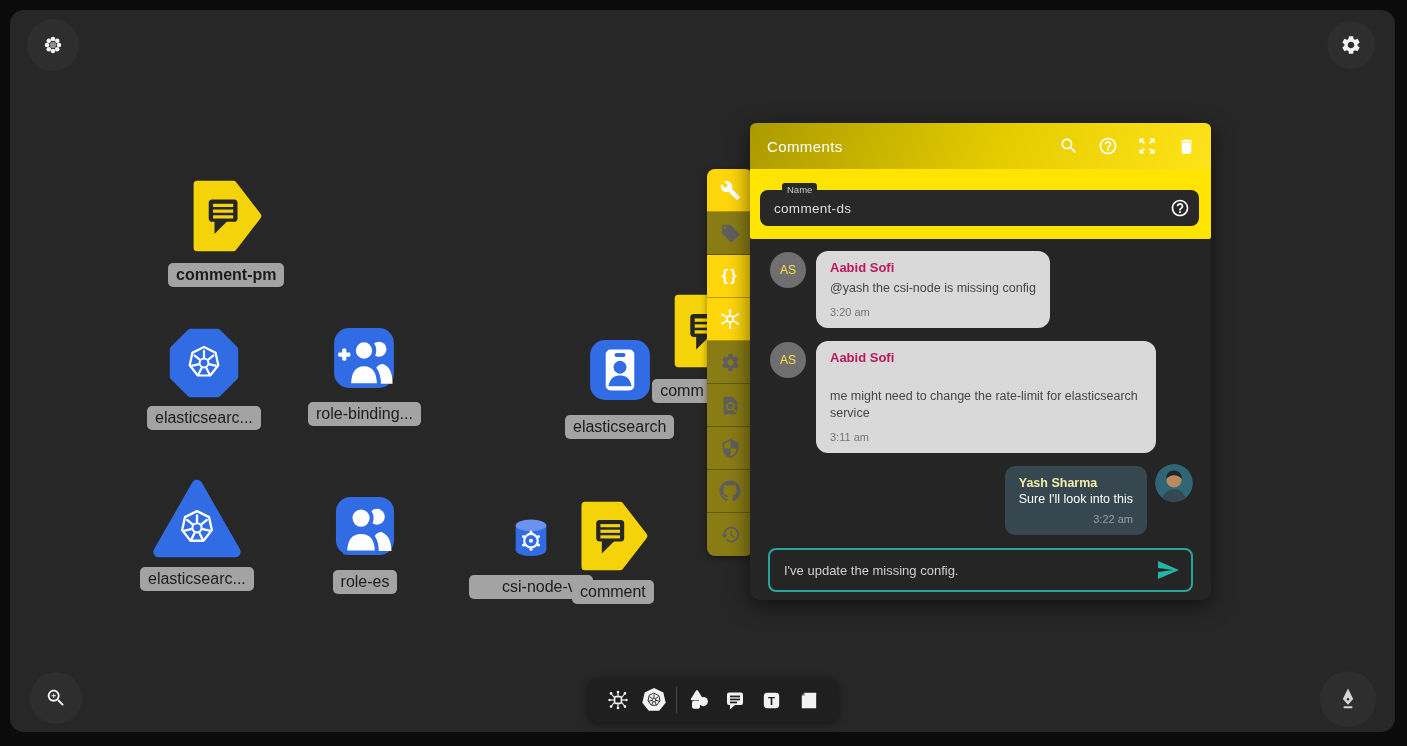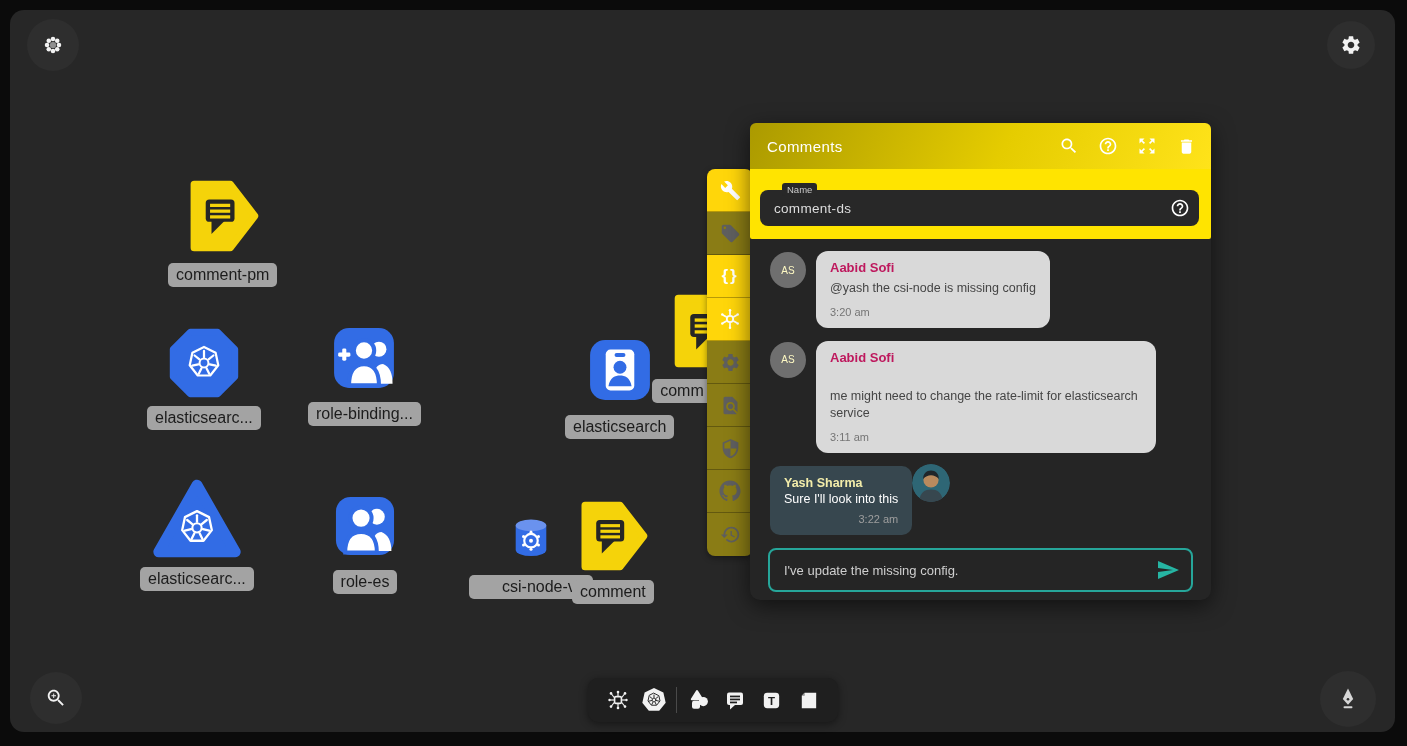--- a/index.html
+++ b/index.html
@@ -37,22 +37,22 @@
   .hbtn{width:22px;height:22px;display:flex;align-items:center;justify-content:center;color:#fff;cursor:pointer;}
 
   .name-section{height:70px;background:#ffe400;padding:21px 12px 0 10px;border-radius:0 0 2px 2px;}
   .name-input-wrap{position:relative;height:36px;background:#282828;border-radius:8px;display:flex;align-items:center;}
   .name-chip{position:absolute;top:-7px;left:22px;background:#282828;color:#c9c9c9;font-size:9.5px;padding:1px 5px;border-radius:3px;line-height:1.2;}
   .name-input{flex:1;background:transparent;border:none;outline:none;color:#dddddd;font-size:13.5px;padding:0 36px 0 14px;letter-spacing:.3px;}
   .name-help{position:absolute;right:9px;top:8px;color:#fff;cursor:pointer;}
 
   .messages{padding:12px 18px 0 20px;}
   .msg-row{display:flex;gap:10px;margin-bottom:13px;}
-  .msg-row.own{gap:0;}
-  .avatar-initials{width:36px;height:36px;border-radius:50%;background:#6f6f6f;color:#fef9c3;font-size:10px;display:flex;align-items:center;justify-content:center;flex:0 0 auto;margin-top:1px;}
+  .msg-row.own{justify-content:flex-end;gap:8px;}
+  .avatar-initials{width:36px;height:36px;border-radius:50%;background:#6f6f6f;color:#fde047;font-size:12px;display:flex;align-items:center;justify-content:center;flex:0 0 auto;margin-top:1px;}
   .bubble{background:#d9d9d9;border-radius:12px;padding:10px 14px;max-width:345px;}
   .msg-author{font-size:13px;font-weight:bold;color:#be185d;line-height:1.15;}
   .msg-text{font-size:12.5px;color:#454545;margin-top:4px;line-height:1.35;}
   .msg-time{font-size:11px;color:#757575;margin-top:9px;line-height:1.1;}
   .gap-text .msg-text{margin-top:22px;}
   .bubble.own-bubble{background:#37474f;border-radius:10px;max-width:220px;}
   .own-bubble .msg-author{color:#f3edaa;font-size:12.5px;}
   .own-bubble .msg-text{color:#ffffff;margin-top:1px;}
   .own-bubble .msg-time{color:#9e9e9e;text-align:right;margin-top:5px;}
   .avatar-photo{width:38px;height:38px;border-radius:50%;flex:0 0 auto;overflow:hidden;margin-top:-2px;}
@@ -88,21 +88,21 @@
   </defs>
 </svg>
 
 <div class="stage">
   <div class="canvas">
 
     <div class="node" style="left:158px;top:170px;">
       <svg width="72" height="72" viewBox="0 0 100 100">
           <use href="#comment-node"></use>
         </svg>
-      <div class="node-label" style="margin-top:11px;">comment-pm</div>
+      <div class="node-label" style="margin-top:11px;font-weight:bold;">comment-pm</div>
     </div>
 
     <div class="node" style="left:137px;top:317px;">
       <svg width="72" height="72" viewBox="0 0 100 100">
         <polygon points="31,7 69,7 93,31 93,69 69,93 31,93 7,69 7,31" fill="#326ce5" stroke="#326ce5" stroke-width="9" stroke-linejoin="round"></polygon>
         <g color="#ffffff" transform="translate(50,50) scale(0.62) translate(-50,-50)">
             <use href="#k8s-wheel"></use>
           </g>
       </svg>
       <div class="node-label" style="margin-top:7px;">elasticsearc...</div>

